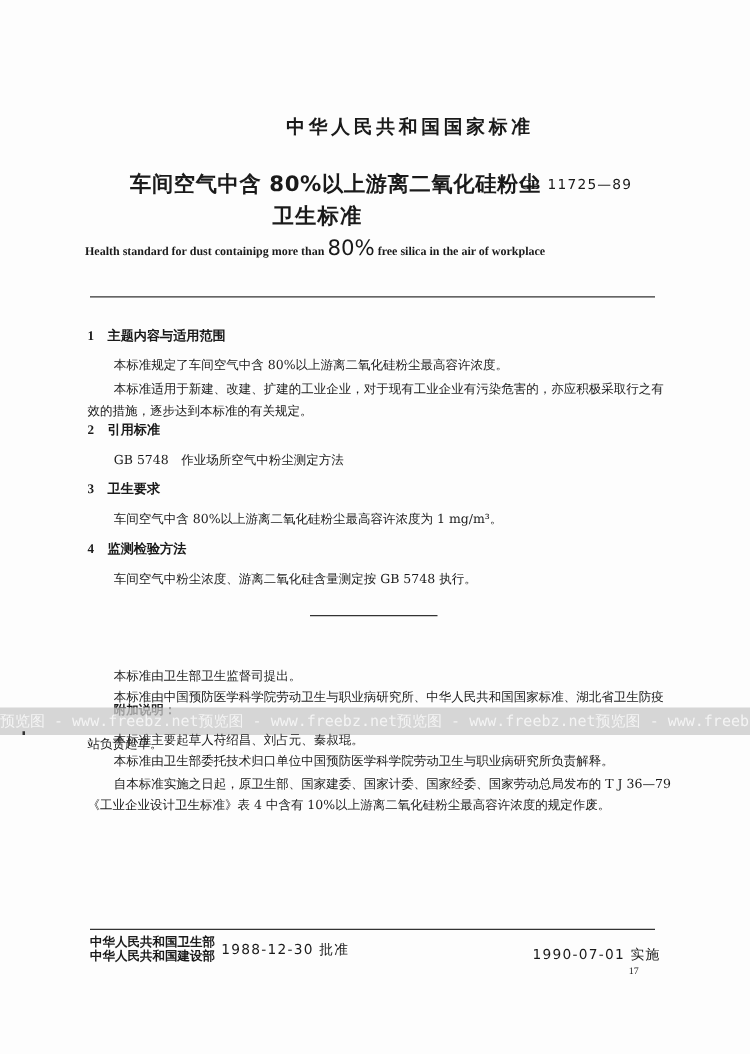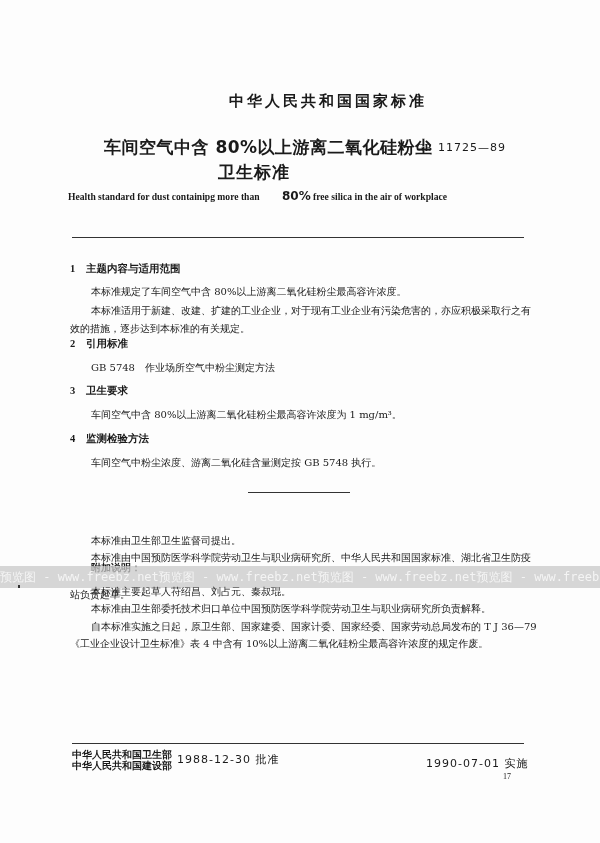--- a/index.html
+++ b/index.html
@@ -7,21 +7,21 @@
       width: 600px; height: 843px; background: #fdfdfd; position: relative; overflow: hidden;
       font-family: "DejaVu Serif", serif; color: #1a1a1a;
     }
     .abs { position: absolute; white-space: nowrap; }
     .national { left: 0; width: 600px; top: 92px; text-align: center; font-size: 15px; font-weight: bold; letter-spacing: 3px; font-family: "DejaVu Sans", sans-serif; padding-left: 28px; }
     .title1 { left: 104px; top: 136px; font-size: 17px; font-weight: bold; font-family: "DejaVu Sans", sans-serif; letter-spacing: 0.5px; }
     .title2 { left: 218px; top: 161px; font-size: 17px; font-weight: bold; font-family: "DejaVu Sans", sans-serif; letter-spacing: 1px; }
     .code { left: 416px; top: 141px; font-size: 11px; font-family: "DejaVu Sans", sans-serif; letter-spacing: 1px; }
     .code b { font-weight: bold; font-family: "Liberation Serif", serif; letter-spacing: 0; margin-right: 6px; }
     .eng { left: 68px; top: 189px; font-size: 9.6px; font-weight: bold; font-family: "Liberation Serif", serif; }
-    .eng .pct { font-family: "DejaVu Sans", sans-serif; font-weight: bold; font-size: 12px; margin-left: 20px; }
+    .eng .pct { font-family: "DejaVu Sans", sans-serif; font-weight: normal; font-size: 17px; }
     .rule-top { left: 72px; top: 237px; width: 452px; height: 1px; background: #333; }
     .h { left: 70px; font-size: 10.5px; font-weight: bold; font-family: "DejaVu Sans", sans-serif; }
     .h .num { display: inline-block; width: 16px; font-family: "Liberation Serif", serif; }
     .p { font-size: 10px; }
     .p1 { left: 91px; }
     .p0 { left: 70px; }
     .rule-short { left: 248px; top: 492px; width: 102px; height: 1px; background: #333; }
     .addl-h { left: 91px; top: 518px; font-size: 10px; font-weight: bold; margin-top: 43px; }
     .watermark {
       left: 0; top: 566px; width: 600px; height: 22px; background: rgba(200,200,200,0.75);

